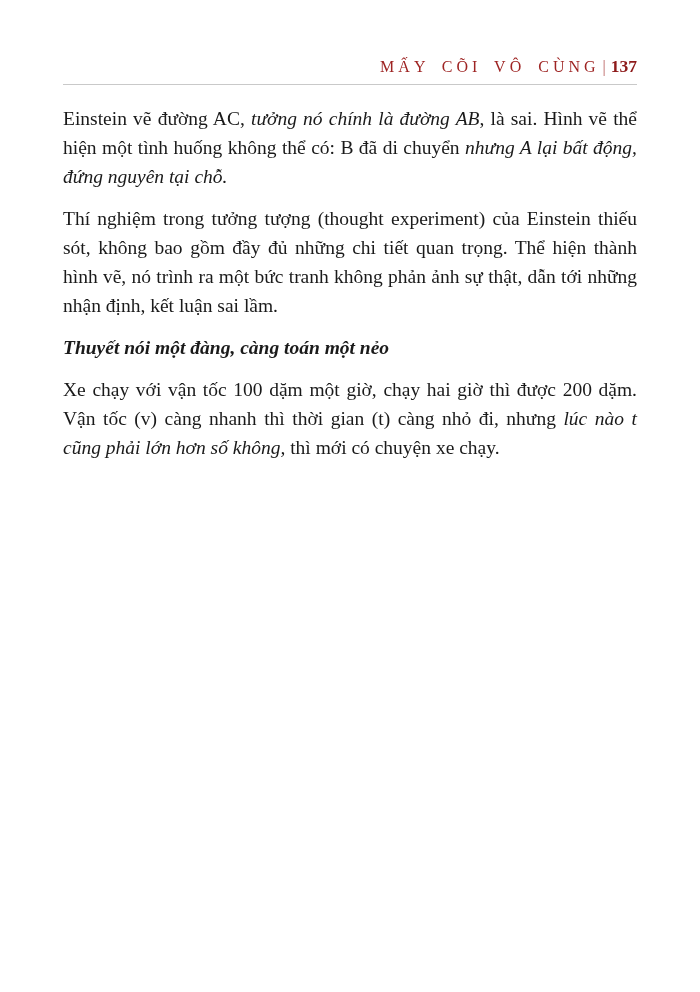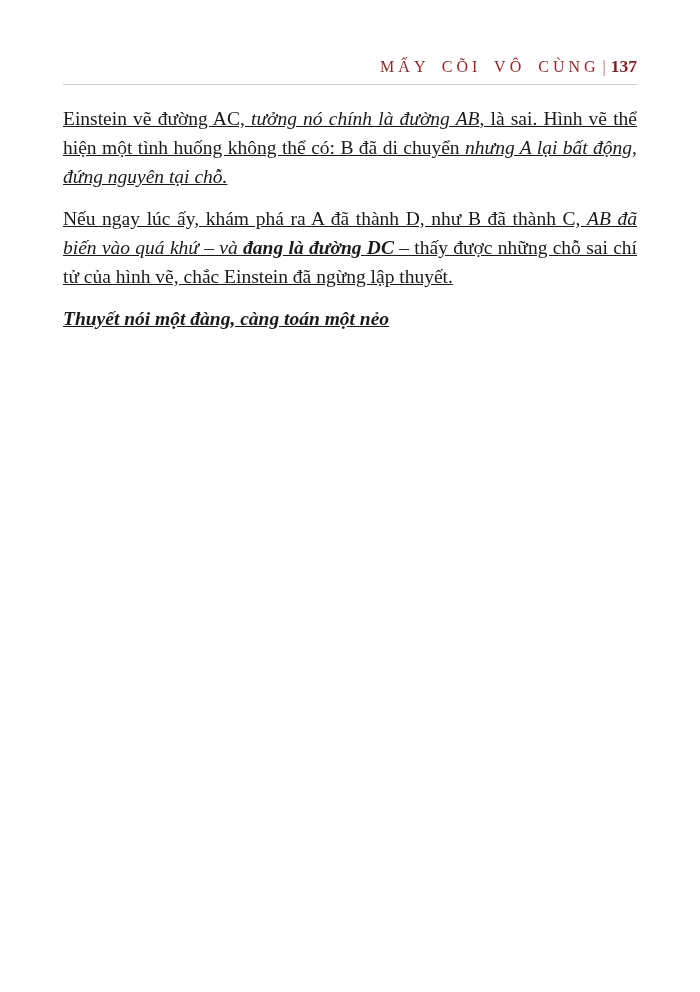--- a/index.html
+++ b/index.html
@@ -43,21 +43,20 @@
     color: var(--page-number-red, #8E1B1B);
   }
   .header-rule {
     border: none;
     border-top: 1px solid var(--rule-gray, #C9C9C9);
     margin: 7px 0 0 0;
     height: 0;
   }
   .page-body {
     margin-top: 19px;
-    text-decoration: underline;
   }
   .page-body p.paragraph {
     font-size: 19.5px;
     line-height: 29px;
     margin: 0 0 13px 0;
     text-align: justify;
   }
   .page-body h2.heading {
     font-size: 19.5px;
     line-height: 29px;
@@ -73,16 +72,17 @@
 </head>
 <body>
 
 <div class="page">
   <header class="page-header">
     <span class="header-title">MẤY CÕI VÔ CÙNG</span><span class="header-sep">|</span><span class="header-num">137</span>
   </header>
   <div class="header-rule"></div>
   <main class="page-body" id="page-body">
       <p class="paragraph"><span class="run normal">Einstein vẽ đường AC, </span><span class="run italic">tưởng nó chính là đường AB</span><span class="run normal">, là sai. Hình vẽ thể hiện một tình huống không thể có: B đã di chuyển </span><span class="run italic">nhưng A lại bất động, đứng nguyên tại chỗ.</span></p>
-      <p class="paragraph"><span class="run normal">Nếu ngay lúc ấy, khám phá ra A đã thành D, như B đã thành C, </span><span class="run italic">AB đã biến vào quá khứ – và </span><span class="run bold-italic">đang là đường DC</span><span class="run normal"> – thấy được những chỗ sai chí tử của hình vẽ, chắc Einstein đã ngừng lập thuyết.</span></p>
+      <p class="paragraph"><span class="run normal">Thí nghiệm trong tưởng tượng (thought experiment) của Einstein thiếu sót, không bao gồm đầy đủ những chi tiết quan trọng. Thể hiện thành hình vẽ, nó trình ra một bức tranh không phản ảnh sự thật, dẫn tới những nhận định, kết luận sai lầm.</span></p>
       <h2 class="heading"><span class="run bold-italic">Thuyết nói một đàng, càng toán một nẻo</span></h2>
+      <p class="paragraph"><span class="run normal">Xe chạy với vận tốc 100 dặm một giờ, chạy hai giờ thì được 200 dặm. Vận tốc (v) càng nhanh thì thời gian (t) càng nhỏ đi, nhưng </span><span class="run italic">lúc nào t cũng phải lớn hơn số không,</span><span class="run normal"> thì mới có chuyện xe chạy.</span></p>
     </main>
 </div>
 
 </body></html>

